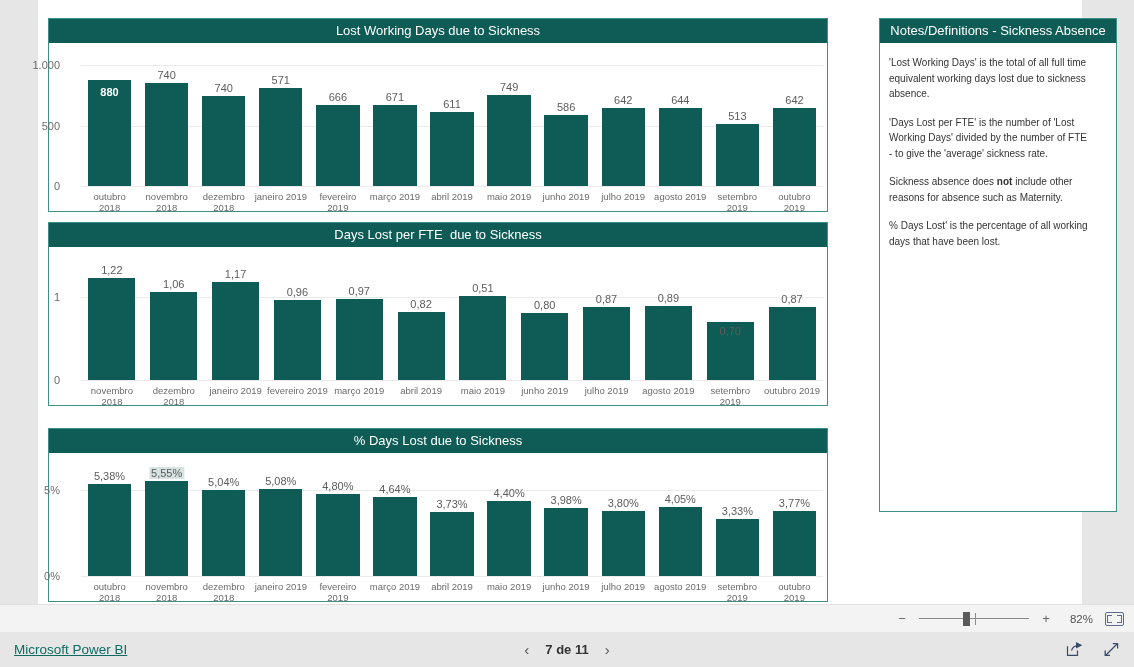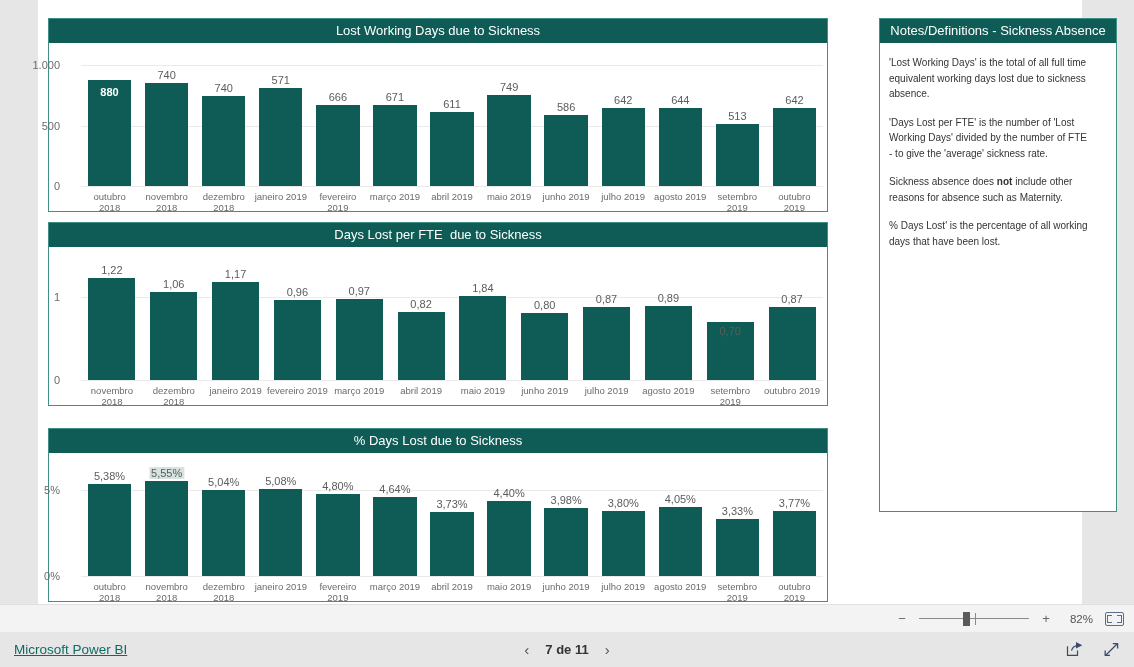--- a/index.html
+++ b/index.html
@@ -279,21 +279,21 @@
             <div class="bar-slot" style="width: 8.33333%;">
               <div class="bar" style="height: 80.9549px; width: 76%;"></div>
               <div class="bar-label" style="bottom: 82.9549px;">0,97</div>
             </div>
             <div class="bar-slot" style="width: 8.33333%;">
               <div class="bar" style="height: 68.4361px; width: 76%;"></div>
               <div class="bar-label" style="bottom: 70.4361px;">0,82</div>
             </div>
             <div class="bar-slot" style="width: 8.33333%;">
               <div class="bar" style="height: 84.2932px; width: 76%;"></div>
-              <div class="bar-label" style="bottom: 86.2932px;">1,84</div>
+              <div class="bar-label" style="bottom: 86.2932px;">0,51</div>
             </div>
             <div class="bar-slot" style="width: 8.33333%;">
               <div class="bar" style="height: 66.7669px; width: 76%;"></div>
               <div class="bar-label" style="bottom: 68.7669px;">0,80</div>
             </div>
             <div class="bar-slot" style="width: 8.33333%;">
               <div class="bar" style="height: 72.609px; width: 76%;"></div>
               <div class="bar-label" style="bottom: 74.609px;">0,87</div>
             </div>
             <div class="bar-slot" style="width: 8.33333%;">

